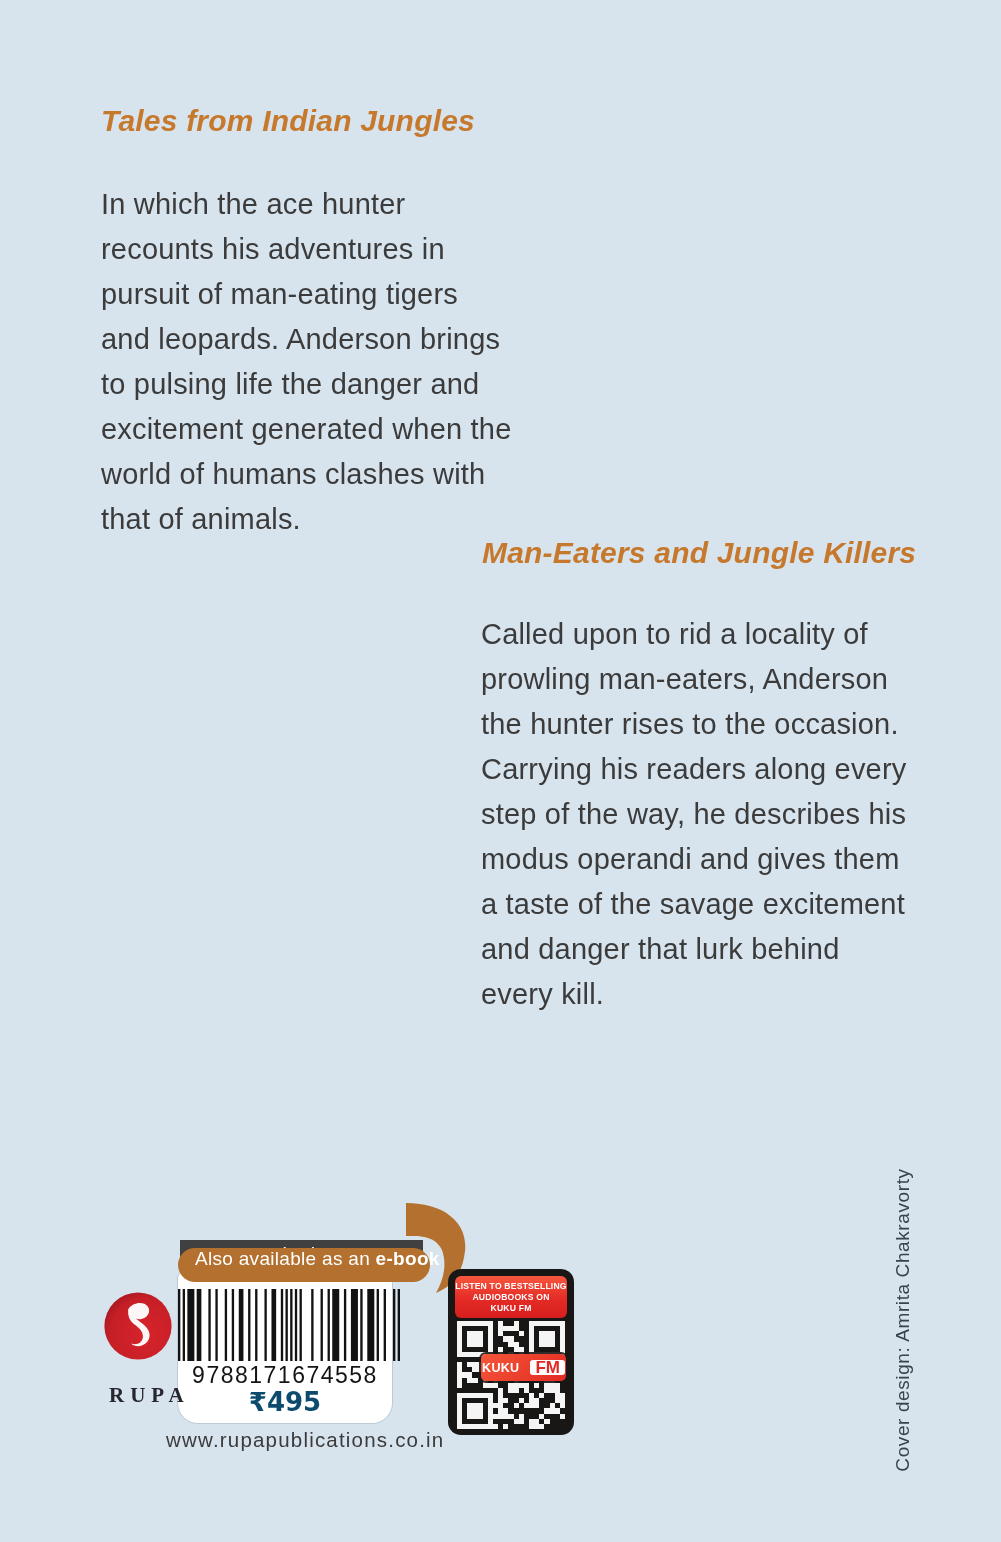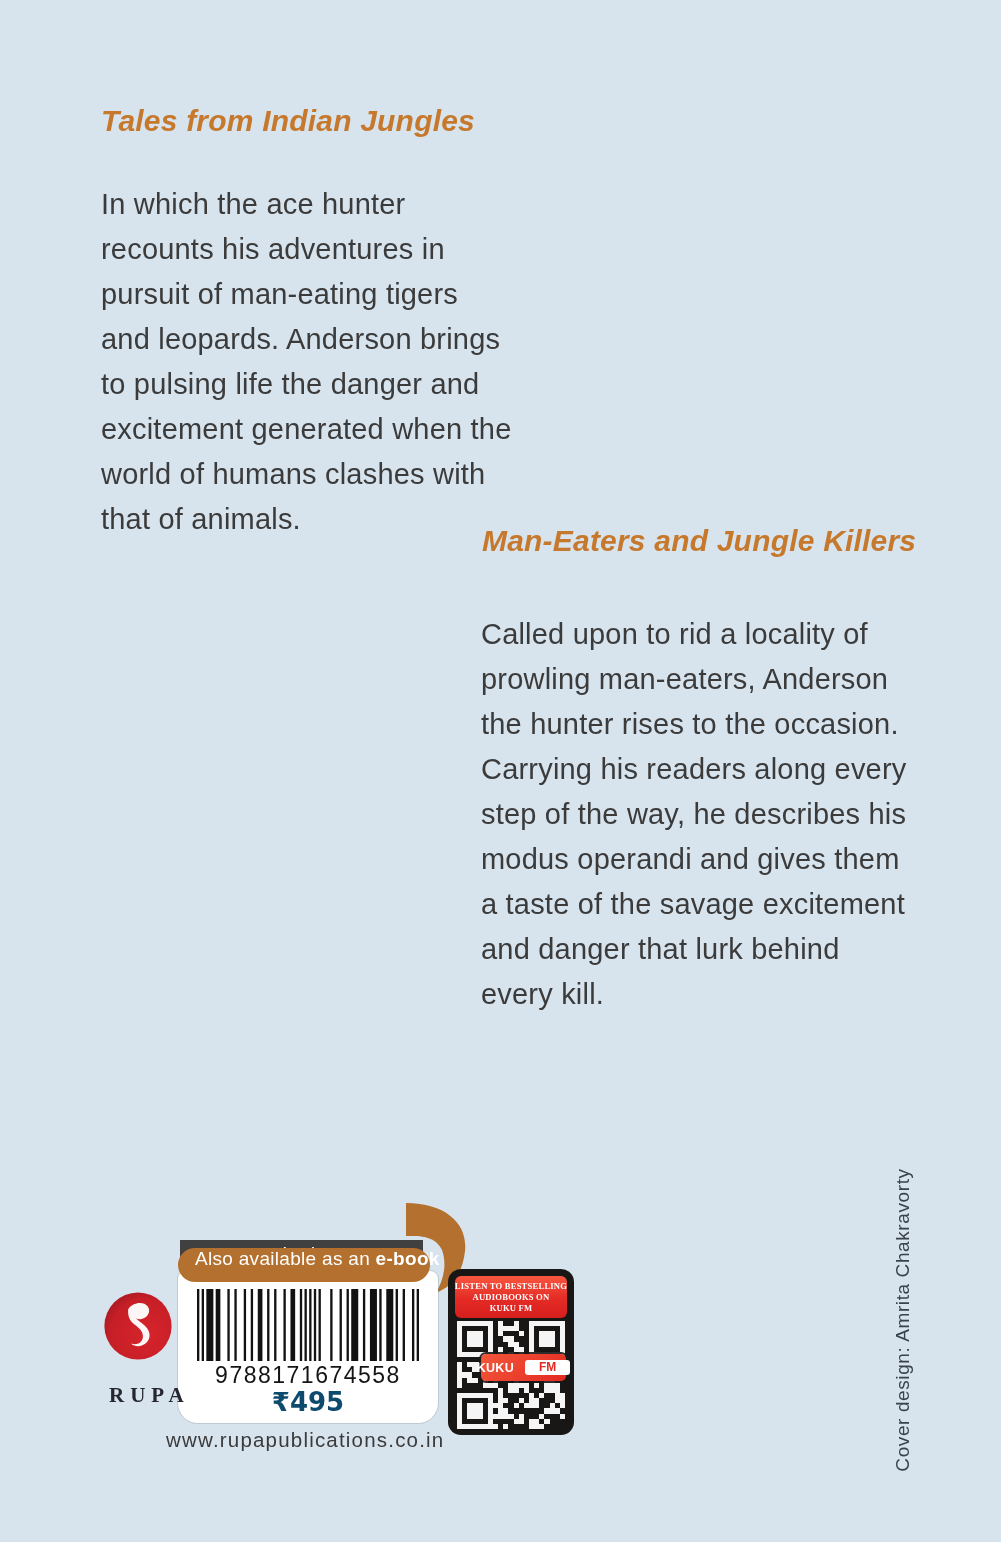--- a/index.html
+++ b/index.html
@@ -29,21 +29,21 @@
   }
   .ebook-pill .txt{color:#ffffff;font-size:19px;letter-spacing:0.3px;white-space:nowrap;}
   .ebook-pill .txt b{font-weight:bold;}
   .anthology-band{
     position:absolute;left:180px;top:1240px;width:243px;height:31px;
     background:#404040;z-index:3;
     display:flex;align-items:center;justify-content:center;
     color:#fff;font-size:20px;letter-spacing:3px;
   }
   .barcode-card{
-    position:absolute;left:178px;top:1271px;width:260px;height:152px;
+    position:absolute;left:178px;top:1271px;width:214px;height:152px;
     background:#ffffff;border-radius:8px 8px 20px 20px;z-index:2;
     box-shadow:0 0 0 1px rgba(120,130,140,0.25);
     text-align:center;
   }
   .barcode-card svg{display:block;margin:18px auto 0 auto;}
   .isbn{font-size:23px;color:#141414;letter-spacing:1.5px;line-height:24px;margin-top:2px;}
   .price{font-family:"DejaVu Sans", sans-serif;font-size:26px;font-weight:bold;color:#0c4a6e;line-height:30px;}
   .rupa-logo{position:absolute;left:103px;top:1291px;width:70px;text-align:center;z-index:2;}
   .rupa-name{
     font-family:"Liberation Serif", serif;font-weight:600;
@@ -55,34 +55,34 @@
     font-size:20.5px;letter-spacing:1.2px;color:#3b3b3b;z-index:2;
   }
   .kuku-block{
     position:absolute;left:448px;top:1269px;width:126px;height:166px;
     background:#181715;border-radius:13px;z-index:2;
   }
   .kuku-banner{
     position:absolute;left:7px;top:7px;width:112px;height:42px;
     background:linear-gradient(180deg,#f8573f 0%,#e42b25 55%,#d61e1e 100%);
     border-radius:6px;display:flex;flex-direction:column;
-    align-items:center;justify-content:center;font-family:Liberation Serif, serif;
+    align-items:center;justify-content:center;
   }
   .kuku-banner div{color:#fff;font-size:8.6px;font-weight:bold;line-height:11px;letter-spacing:0.2px;white-space:nowrap;}
   .kuku-qr{position:absolute;left:9px;top:52px;}
   .kuku-badge{
     position:absolute;left:33px;top:85px;width:85px;height:27px;
     background:linear-gradient(135deg,#f3573a 0%,#e42a22 100%);
     border-radius:5px;display:flex;align-items:center;justify-content:center;gap:11px;
     box-shadow:0 0 0 2px rgba(24,23,21,0.9);
   }
   .kuku-badge .k{color:#fff;font-weight:bold;font-size:12.5px;letter-spacing:0.3px;}
   .kuku-badge .fm{
-    background:#fff;color:#e02a22;font-weight:bold;font-size:12px;
-    padding:1px 14px;border-radius:3px;line-height:13px;
+    background:#fff;color:#e02a22;font-weight:bold;font-size:17px;
+    padding:1px 5px;border-radius:3px;line-height:13px;
   }
   .credit-vertical{
     position:absolute;left:743px;top:1308px;width:322px;height:24px;
     transform:rotate(-90deg);transform-origin:center;
     font-size:19px;color:#39434b;letter-spacing:0.6px;
     text-align:center;white-space:nowrap;
   }
 </style>
 </head>
 <body>
@@ -92,21 +92,21 @@
   <h1 class="sec-title" style="left:101px;top:104px;">Tales from Indian Jungles</h1>
   <p class="blurb" style="left:101px;top:182px;">In which the ace hunter
 recounts his adventures in
 pursuit of man-eating tigers
 and leopards. Anderson brings
 to pulsing life the danger and
 excitement generated when the
 world of humans clashes with
 that of animals.</p>
 
-  <h1 class="sec-title" style="left:482px;top:524px;">Man-Eaters and Jungle Killers</h1>
+  <h1 class="sec-title" style="left:482px;top:536px;">Man-Eaters and Jungle Killers</h1>
   <p class="blurb" style="left:481px;top:612px;">Called upon to rid a locality of
 prowling man-eaters, Anderson
 the hunter rises to the occasion.
 Carrying his readers along every
 step of the way, he describes his
 modus operandi and gives them
 a taste of the savage excitement
 and danger that lurk behind
 every kill.</p>
 

